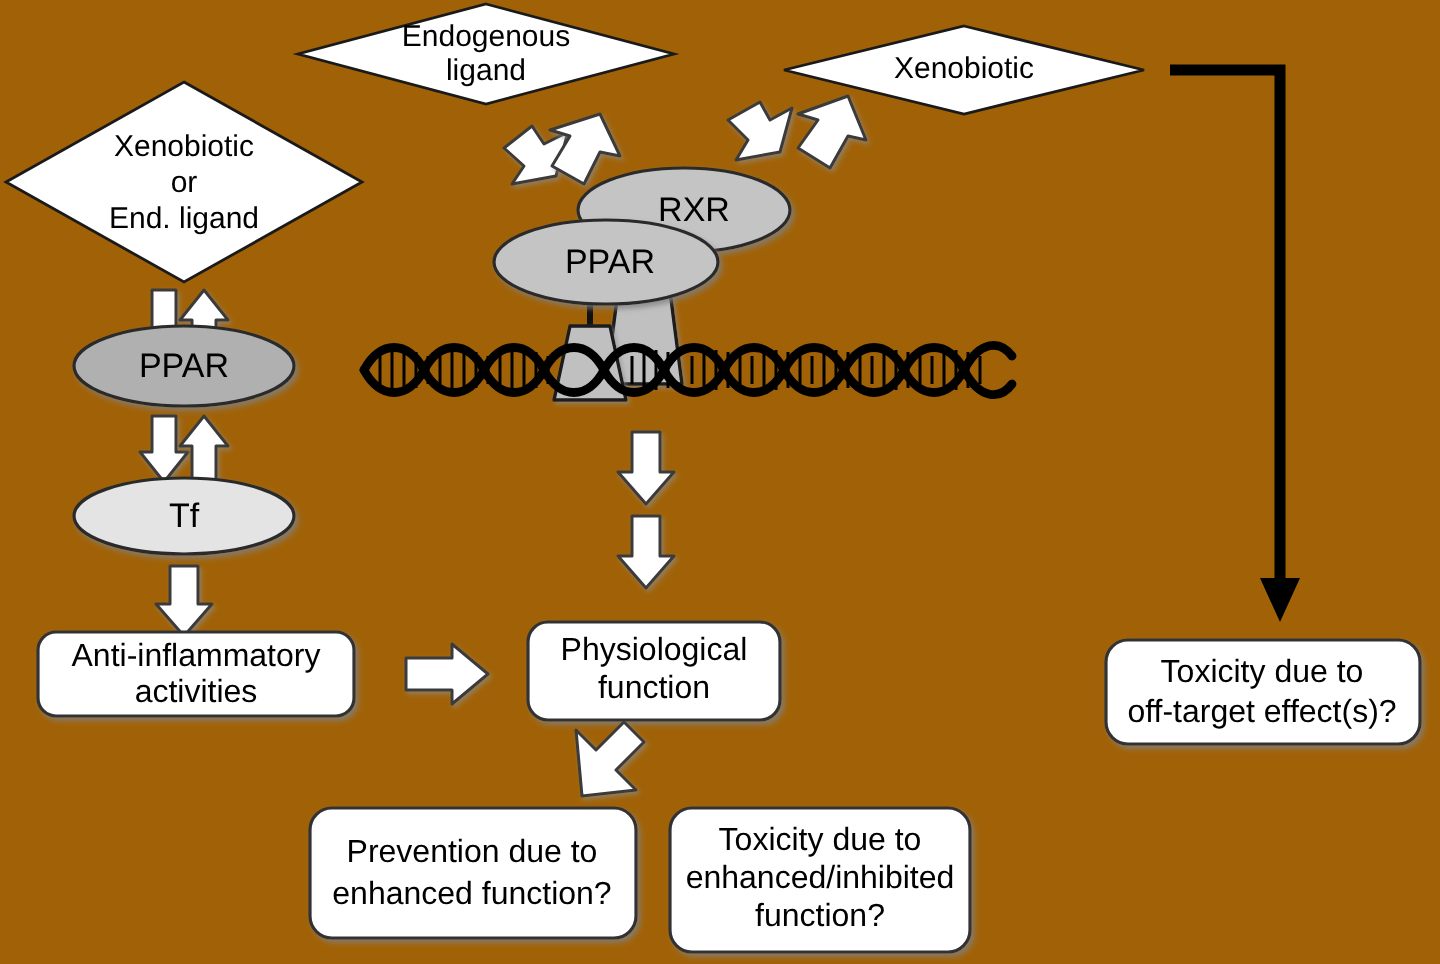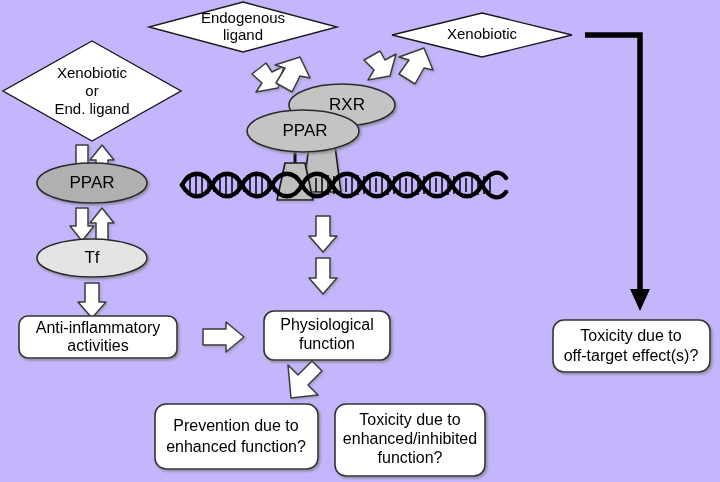--- a/index.html
+++ b/index.html
@@ -7,21 +7,21 @@
     padding: 0;
     background: #ffffff;
   }
   body {
     font-family: "Liberation Sans", sans-serif;
   }
   #diagram-root {
     position: relative;
     width: 720px;
     height: 482px;
-    background: #c4b5fd;
+    background: #a16207;
     overflow: hidden;
     text-decoration: underline;
   }
   #diagram-svg {
     position: absolute;
     left: 0;
     top: 0;
     width: 720px;
     height: 482px;
   }

